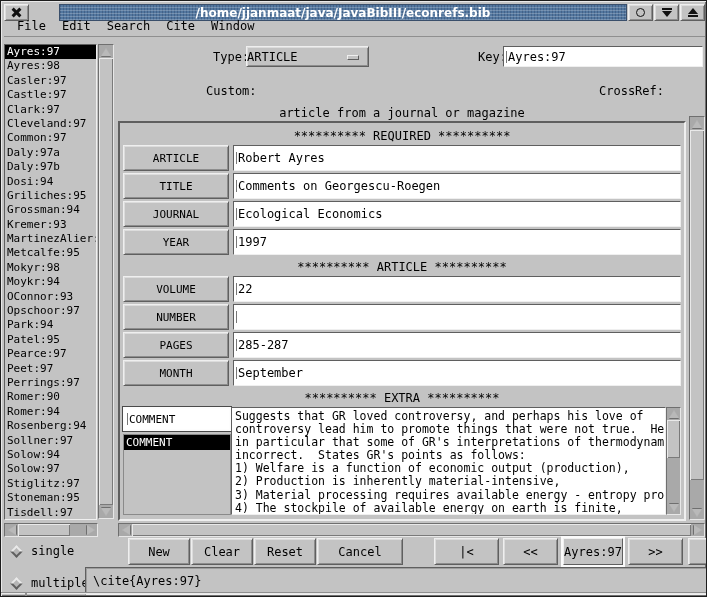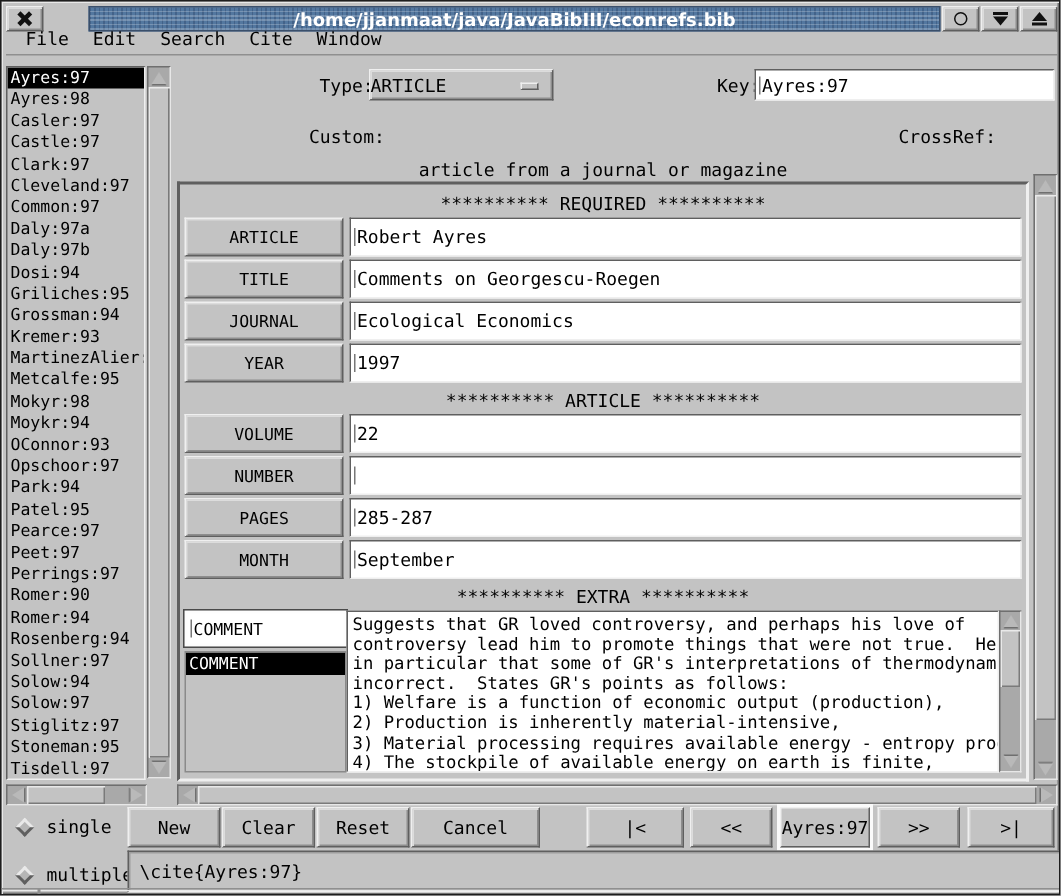--- a/index.html
+++ b/index.html
@@ -77,21 +77,21 @@
   .extra-left{width:108px;flex:0 0 auto;display:flex;flex-direction:column;}
   .extra-input{height:24px;background:#fff;border:2px solid #fdfdfd;outline:1px solid #4a4a4a;
     font-size:11px;display:flex;align-items:center;padding-left:2px;cursor:text;}
   .extra-list{flex:1;margin-top:3px;border:1px solid #8a8a8a;background:#c3c3c3;overflow:hidden;}
   .extra-list .sb-item{height:15px;line-height:15px;}
   .extra-text{flex:1;background:#fff;border:1px solid;border-color:#5f5f5f #efefef #efefef #5f5f5f;
     font-size:11.5px;line-height:13.1px;padding:2px 1px 2px 3px;overflow:hidden;cursor:text;}
   .extra-text .pre{white-space:pre;}
   .ta-sb{width:15px;flex:0 0 auto;}
   
-  .btn{display:flex;align-items:center;justify-content:center;font-size:12px;cursor:pointer;}
+  .btn{display:flex;align-items:center;justify-content:center;font-size:12px;cursor:pointer;margin-left:43px;}
   .diamond{width:9px;height:9px;transform:rotate(45deg);background:#b6b6b6;
     border:2px solid;border-color:#e9e9e9 #5f5f5f #5f5f5f #e9e9e9;cursor:pointer;}
   .radio-lbl{font-size:12px;cursor:pointer;}
   .cur-entry{box-shadow:0 0 0 2px #fafafa;}
   .citebox{font-size:12px;display:flex;align-items:center;padding-left:7px;background:#c3c3c3;}
   .bottom-frame{left:0;bottom:0;width:707px;height:4px;border-top:1px solid #8f8f8f;box-shadow:inset 0 1px 0 #e9e9e9;}
   .bf-notch{left:24px;bottom:0;width:2px;height:4px;background:#8f8f8f;}
 </style>
 </head>
 <body>

